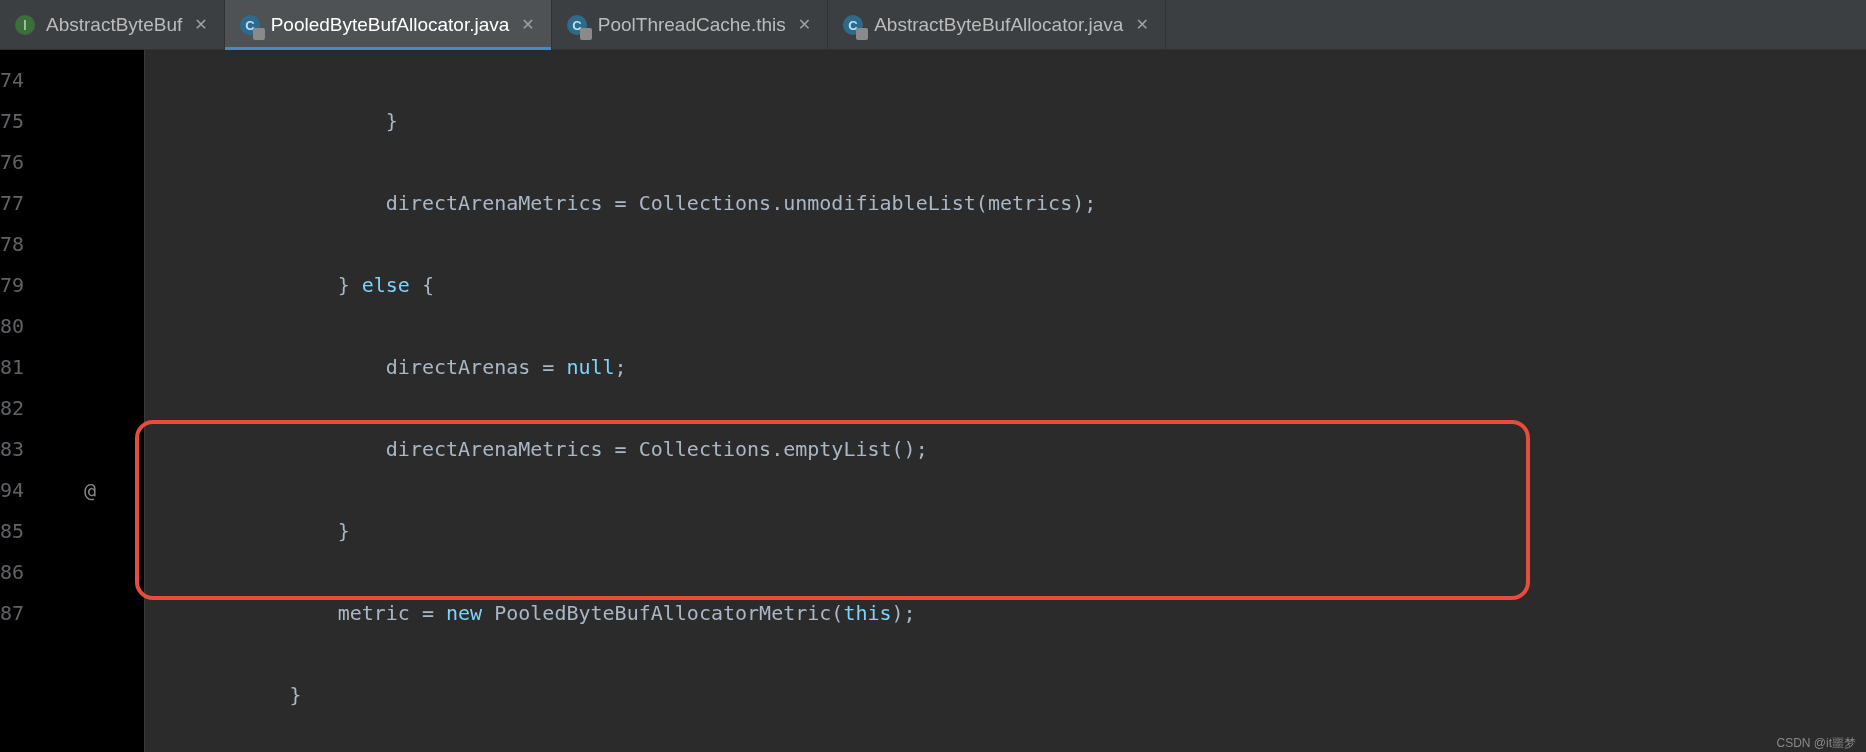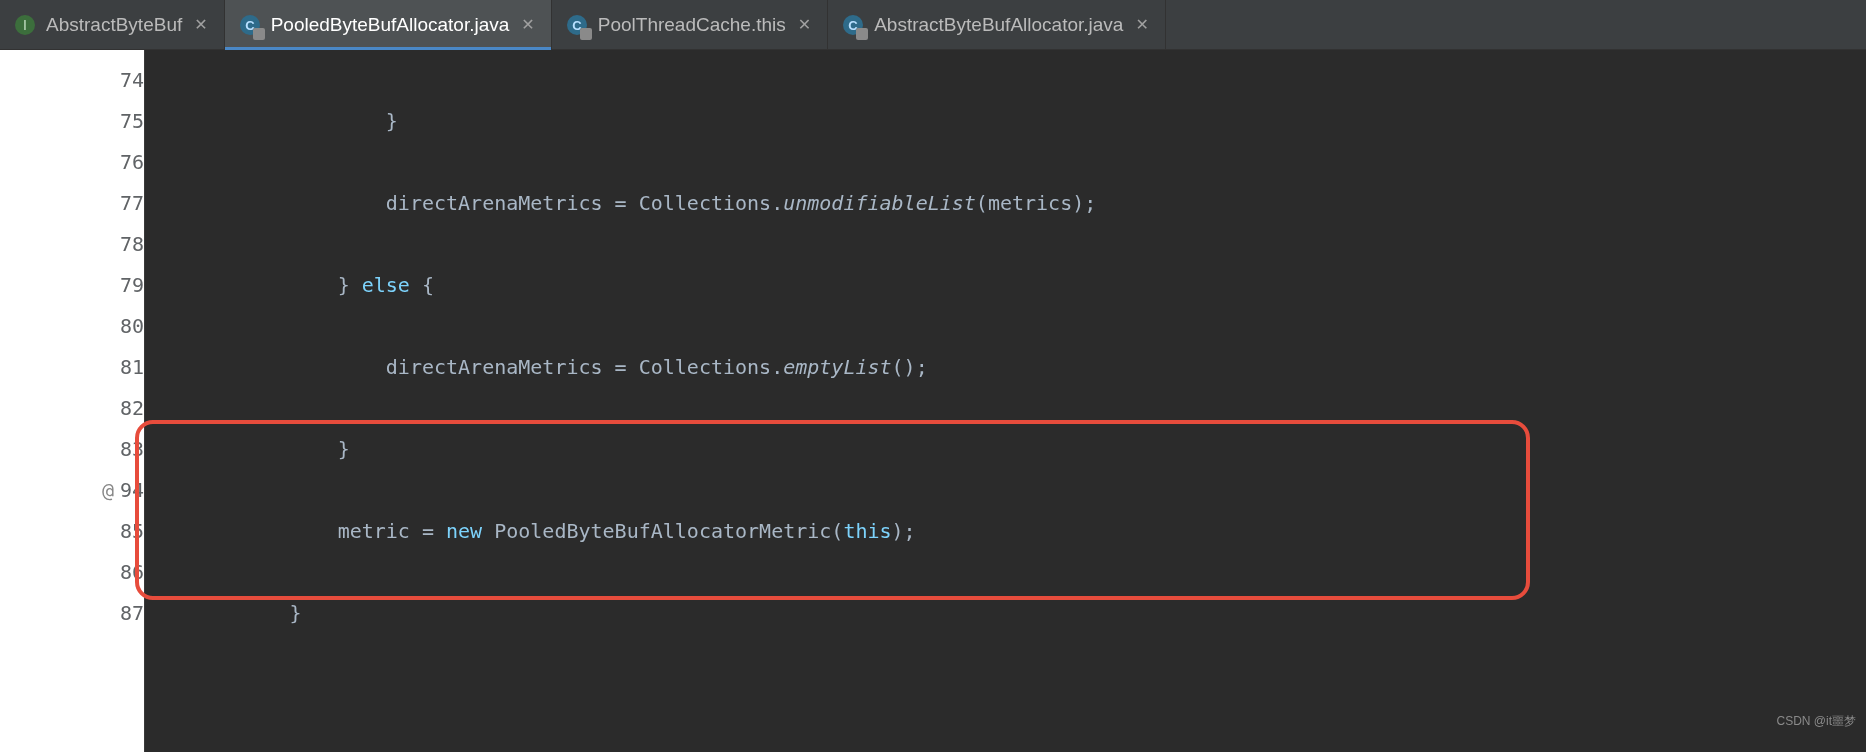--- a/index.html
+++ b/index.html
@@ -45,48 +45,48 @@
     }
     .tab-icon1, .tab-icon2 { width: 22px; height: 22px; display: inline-block; position: relative; }
     .tab-icon1 svg, .tab-icon2 svg { width: 22px; height: 22px; }
     .tab-close { color: #a0a0a0; font-size: 16px; padding: 0 2px; }
     .editor {
       display: flex;
       height: calc(100% - 50px);
     }
     .gutter {
       width: 145px;
-      background: #ffffff;
+      background: #000000;
       color: #606366;
-      text-align: right;
+      padding-right: 18px;
       padding-top: 10px;
       line-height: 41px;
       position: relative;
       border-right: 1px solid #3a3a3a;
     }
     .gutter .at { position: absolute; right: 30px; color: #888; }
     .code {
       flex: 1;
       padding-top: 10px;
       line-height: 41px;
       white-space: pre;
       position: relative;
     }
     .c-kw { color: #7dd3fc; }
-    .c-italic { font-style: italic; }
+    .c-italic { }
     .highlight-box {
       position: absolute;
       border: 4px solid #e74c3c;
       border-radius: 18px;
       pointer-events: none;
     }
     .watermark {
       position: absolute;
       right: 10px;
-      bottom: 22px;
+      bottom: 0;
       color: #8a8a8a;
       font-size: 12px;
       font-family: sans-serif;
       margin-left: 16px;
     }
     .lock-overlay {
       position: absolute;
       right: -4px; bottom: -4px;
       width: 12px; height: 12px;
       background: #8a8a8a;
@@ -156,20 +156,21 @@
     <div>83</div>
     <div style="position:relative"><span class="at">@</span><span>94</span></div>
     <div>85</div>
     <div>86</div>
     <div>87</div>
   </div>
   <div class="code">
 <div>                    }</div>
 <div><span>                    directArenaMetrics = Collections.</span><span class="c-italic">unmodifiableList</span><span>(metrics);</span></div>
 <div><span>                } </span><span class="c-kw">else</span><span> {</span></div>
+<div><span>                    directArenas = </span><span class="c-kw">null</span><span>;</span></div>
 <div><span>                    directArenaMetrics = Collections.</span><span class="c-italic">emptyList</span><span>();</span></div>
 <div>                }</div>
 <div><span>                metric = </span><span class="c-kw">new</span><span> PooledByteBufAllocatorMetric(</span><span class="c-kw">this</span><span>);</span></div>
 <div>            }</div>
 <div></div>
 
 
 
 
 <div></div>

